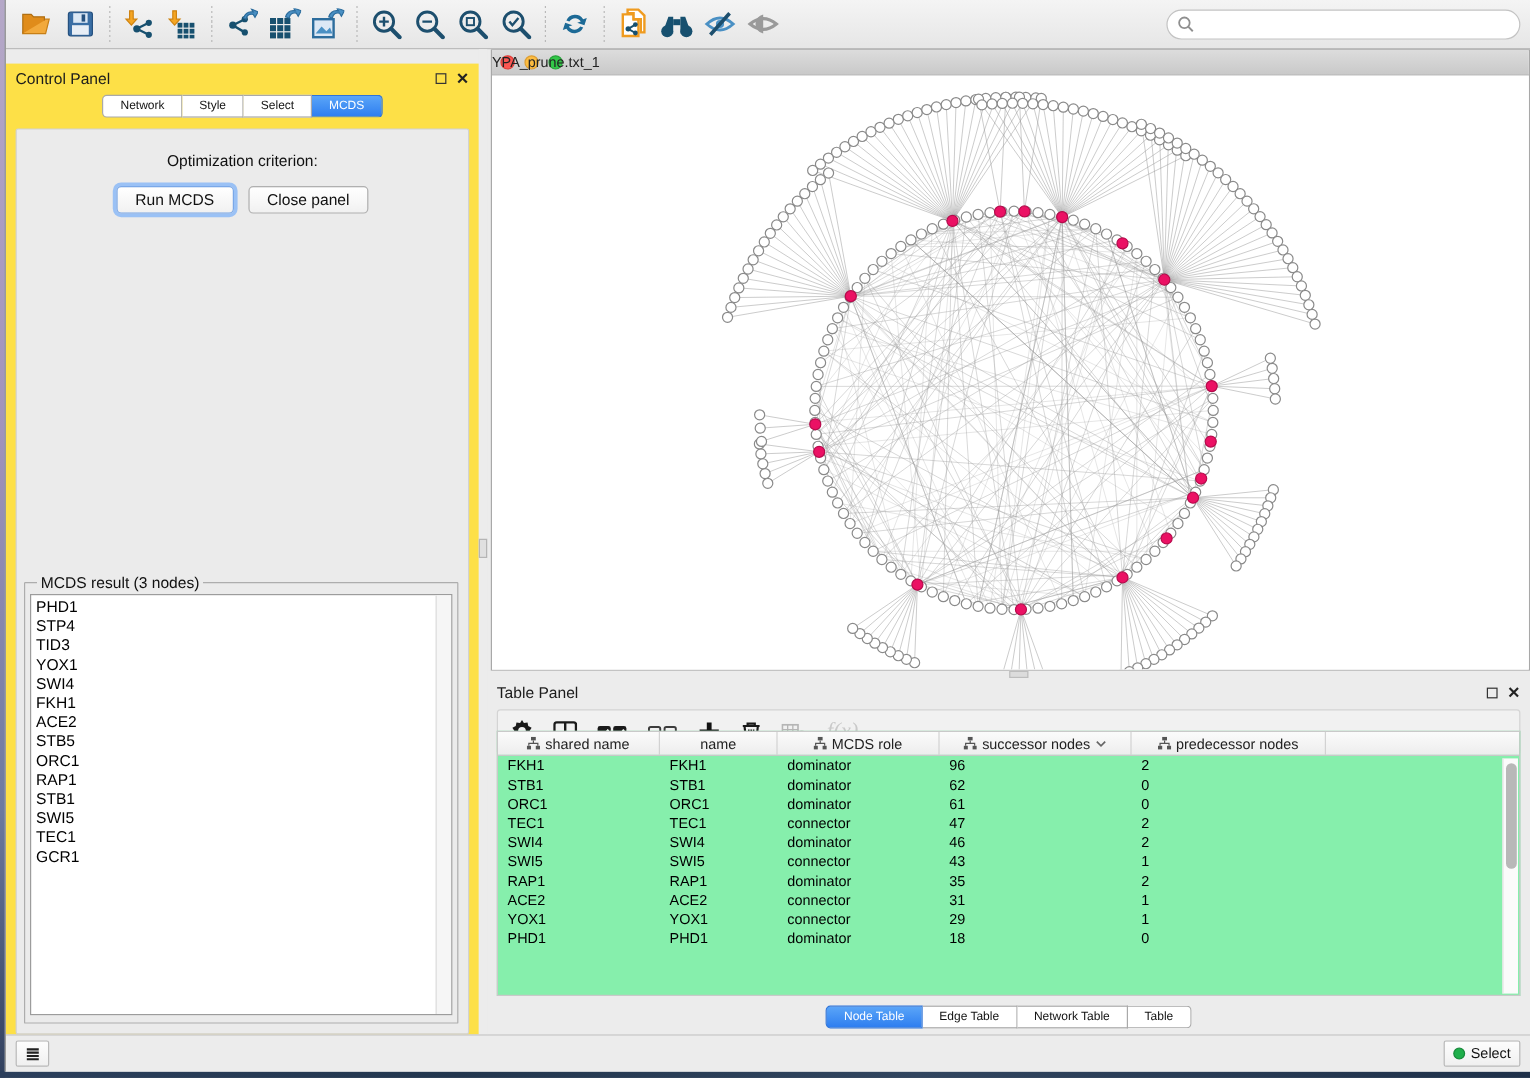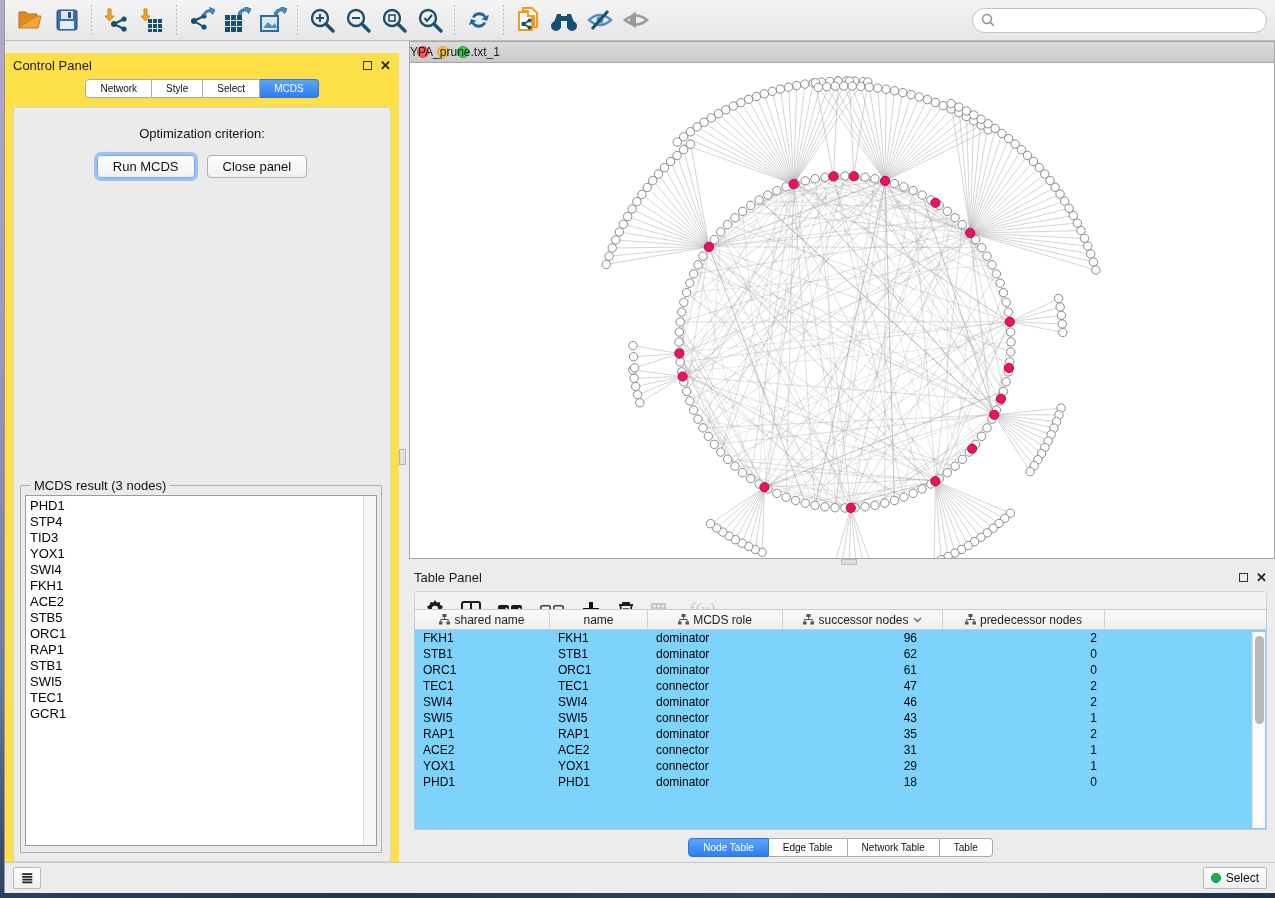--- a/index.html
+++ b/index.html
@@ -103,29 +103,29 @@
   
   .tpanel { position:absolute; left:0; right:0; top:524px; bottom:0; background:#ececec; }
   .tp-toolbar { margin:2px 8px 0 8px; height:38px; background:#f1f1f1;
     border:1px solid #d4d4d4; border-radius:3px; display:flex; align-items:center;
     padding:0 10px; gap:16px; }
   .tp-ico { display:flex; align-items:center; justify-content:center; height:26px; }
   .tp-ico.disabled { opacity:.45; }
   .fx { font-family:"Liberation Serif",serif; font-style:italic; font-size:19px; color:#999; }
 
   .tbl-wrap { position:absolute; left:8px; right:8px; top:44px; bottom:32px;
-    background:#7dd3fc; border:1px solid #c9c9c9; overflow:hidden; }
+    background:#86efac; border:1px solid #c9c9c9; overflow:hidden; }
   .tbl-head { display:flex; height:20px; background:linear-gradient(180deg,#fbfbfb,#ededed);
     border-bottom:1px solid #c9c9c9; }
   .th { display:flex; align-items:center; font-size:12px; color:#222;
     border-right:1px solid #d2d2d2; padding:0 4px; gap:4px; justify-content:center; }
   .tbl-row { display:flex; height:16px; }
   .td { font-size:12px; color:#000; padding:0 8px; white-space:nowrap; overflow:hidden;
     line-height:16px; }
-  .td.num { text-align:right; }
+  .td.num { }
   .tbl-scroll { position:absolute; right:1px; top:22px; bottom:1px; width:13px;
     background:#fbfbfb; border-left:1px solid #e3e3e3; }
   .tbl-scroll .thumb { position:absolute; left:2px; top:4px; width:9px; height:88px;
     background:#b8b8b8; border-radius:5px; }
 
   .tp-tabs { position:absolute; left:0; right:0; bottom:5px; display:flex; justify-content:center; }
 
   
   .statusbar { position:absolute; left:0; right:0; bottom:0; height:31px; background:#ececec;
     border-top:1px solid #c7c7c7; display:flex; align-items:center; padding:0 8px; }

